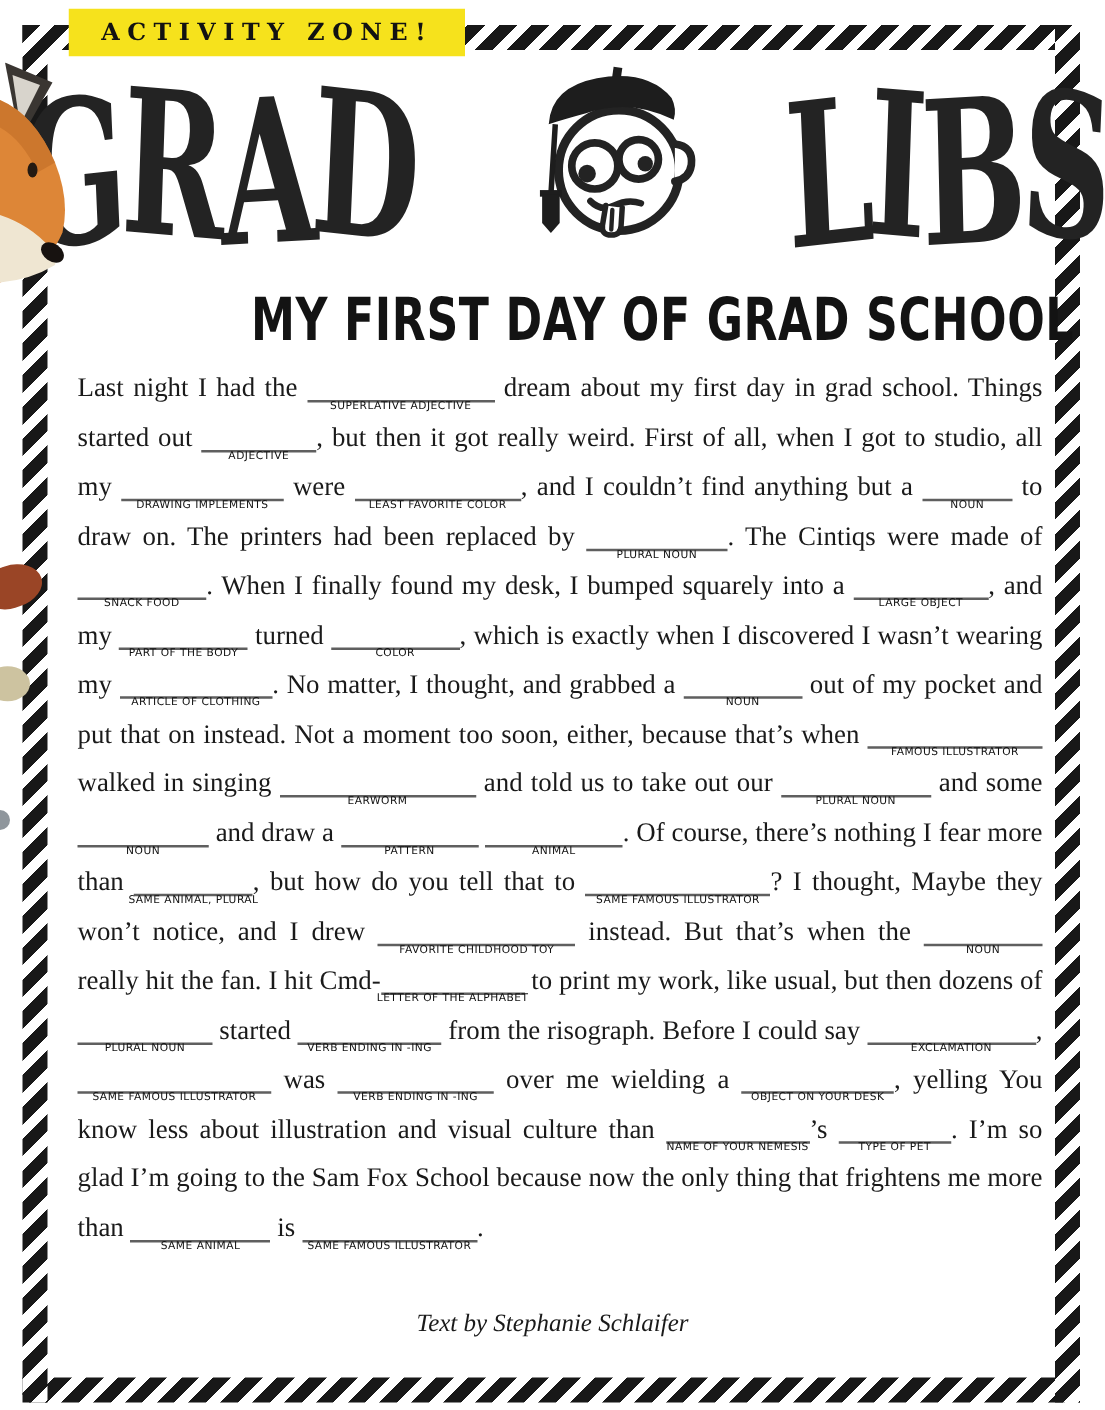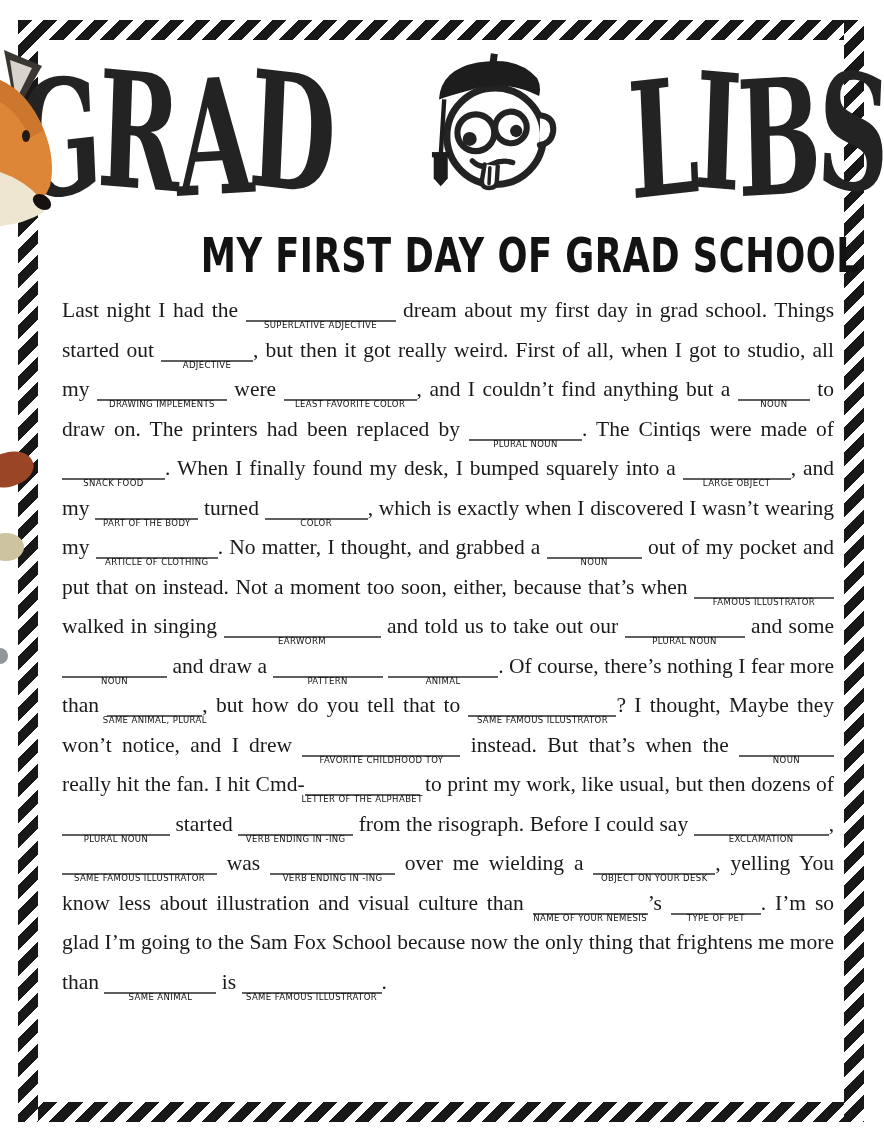--- a/index.html
+++ b/index.html
@@ -80,20 +80,23 @@
 </head>
 <body>
 
 <div id="page">
 
   <div class="stripe top"></div>
   <div class="stripe bottom"></div>
   <div class="stripe left"></div>
   <div class="stripe right"></div>
 
+  <div class="banner" style="background: rgb(246, 226, 28);">
+    <span class="banner-label">ACTIVITY ZONE!</span>
+  </div>
 
   <div class="fox">
     <svg width="68" height="192" viewBox="0 0 68 192">
       <polygon points="4,0 42,16 16,62" fill="#3a3632"></polygon>
       <polygon points="10,10 32,18 16,50" fill="#d8d4cc"></polygon>
       <path d="M0,30 Q28,42 44,80 Q56,110 50,136 Q40,160 12,172 L0,176 Z" fill="#dd8637"></path>
       <path d="M0,30 Q28,42 44,80 L30,88 Q18,62 0,52 Z" fill="#c4702a" opacity="0.7"></path>
       <path d="M0,122 Q24,130 40,148 Q46,154 44,162 Q24,174 0,176 Z" fill="#efe6d2"></path>
       <ellipse cx="42" cy="152" rx="10" ry="7" fill="#171210" transform="rotate(35 42 152)"></ellipse>
       <ellipse cx="26" cy="86" rx="4" ry="6" fill="#241a12"></ellipse>
@@ -123,14 +126,15 @@
     </svg>
     <span class="logo-word"><b>L</b><b>I</b><b>B</b><b>S</b></span>
   </div>
 
   <div class="title">
     <span class="title-inner">MY FIRST DAY OF GRAD SCHOOL</span>
   </div>
 
   <div class="story">Last night I had the <span class="blank" style="width: 150px; border-bottom-color: rgb(95, 95, 95);"><span class="lbl">SUPERLATIVE ADJECTIVE</span></span> dream about my first day in grad school. Things started out <span class="blank" style="width: 92px; border-bottom-color: rgb(95, 95, 95);"><span class="lbl">ADJECTIVE</span></span>, but then it got really weird. First of all, when I got to studio, all my <span class="blank" style="width: 130px; border-bottom-color: rgb(95, 95, 95);"><span class="lbl">DRAWING IMPLEMENTS</span></span> were <span class="blank" style="width: 133px; border-bottom-color: rgb(95, 95, 95);"><span class="lbl">LEAST FAVORITE COLOR</span></span>, and I couldn’t find anything but a <span class="blank" style="width: 72px; border-bottom-color: rgb(95, 95, 95);"><span class="lbl">NOUN</span></span> to draw on. The printers had been replaced by <span class="blank" style="width: 113px; border-bottom-color: rgb(95, 95, 95);"><span class="lbl">PLURAL NOUN</span></span>. The Cintiqs were made of <span class="blank" style="width: 103px; border-bottom-color: rgb(95, 95, 95);"><span class="lbl">SNACK FOOD</span></span>. When I finally found my desk, I bumped squarely into a <span class="blank" style="width: 108px; border-bottom-color: rgb(95, 95, 95);"><span class="lbl">LARGE OBJECT</span></span>, and my <span class="blank" style="width: 103px; border-bottom-color: rgb(95, 95, 95);"><span class="lbl">PART OF THE BODY</span></span> turned <span class="blank" style="width: 103px; border-bottom-color: rgb(95, 95, 95);"><span class="lbl">COLOR</span></span>, which is exactly when I discovered I wasn’t wearing my <span class="blank" style="width: 122px; border-bottom-color: rgb(95, 95, 95);"><span class="lbl">ARTICLE OF CLOTHING</span></span>. No matter, I thought, and grabbed a <span class="blank" style="width: 95px; border-bottom-color: rgb(95, 95, 95);"><span class="lbl">NOUN</span></span> out of my pocket and put that on instead. Not a moment too soon, either, because that’s when <span class="blank" style="width: 140px; border-bottom-color: rgb(95, 95, 95);"><span class="lbl">FAMOUS ILLUSTRATOR</span></span> walked in singing <span class="blank" style="width: 157px; border-bottom-color: rgb(95, 95, 95);"><span class="lbl">EARWORM</span></span> and told us to take out our <span class="blank" style="width: 120px; border-bottom-color: rgb(95, 95, 95);"><span class="lbl">PLURAL NOUN</span></span> and some <span class="blank" style="width: 105px; border-bottom-color: rgb(95, 95, 95);"><span class="lbl">NOUN</span></span> and draw a <span class="blank" style="width: 110px; border-bottom-color: rgb(95, 95, 95);"><span class="lbl">PATTERN</span></span> <span class="blank" style="width: 110px; border-bottom-color: rgb(95, 95, 95);"><span class="lbl">ANIMAL</span></span>. Of course, there’s nothing I fear more than <span class="blank" style="width: 95px; border-bottom-color: rgb(95, 95, 95);"><span class="lbl">SAME ANIMAL, PLURAL</span></span>, but how do you tell that to <span class="blank" style="width: 148px; border-bottom-color: rgb(95, 95, 95);"><span class="lbl">SAME FAMOUS ILLUSTRATOR</span></span>? I thought, Maybe they won’t notice, and I drew <span class="blank" style="width: 158px; border-bottom-color: rgb(95, 95, 95);"><span class="lbl">FAVORITE CHILDHOOD TOY</span></span> instead. But that’s when the <span class="blank" style="width: 95px; border-bottom-color: rgb(95, 95, 95);"><span class="lbl">NOUN</span></span> really hit the fan. I hit Cmd-<span class="blank" style="width: 115px; border-bottom-color: rgb(95, 95, 95);"><span class="lbl">LETTER OF THE ALPHABET</span></span> to print my work, like usual, but then dozens of <span class="blank" style="width: 108px; border-bottom-color: rgb(95, 95, 95);"><span class="lbl">PLURAL NOUN</span></span> started <span class="blank" style="width: 115px; border-bottom-color: rgb(95, 95, 95);"><span class="lbl">VERB ENDING IN -ING</span></span> from the risograph. Before I could say <span class="blank" style="width: 135px; border-bottom-color: rgb(95, 95, 95);"><span class="lbl">EXCLAMATION</span></span>, <span class="blank" style="width: 155px; border-bottom-color: rgb(95, 95, 95);"><span class="lbl">SAME FAMOUS ILLUSTRATOR</span></span> was <span class="blank" style="width: 125px; border-bottom-color: rgb(95, 95, 95);"><span class="lbl">VERB ENDING IN -ING</span></span> over me wielding a <span class="blank" style="width: 122px; border-bottom-color: rgb(95, 95, 95);"><span class="lbl">OBJECT ON YOUR DESK</span></span>, yelling You know less about illustration and visual culture than <span class="blank" style="width: 115px; border-bottom-color: rgb(95, 95, 95);"><span class="lbl">NAME OF YOUR NEMESIS</span></span>’s <span class="blank" style="width: 90px; border-bottom-color: rgb(95, 95, 95);"><span class="lbl">TYPE OF PET</span></span>. I’m so glad I’m going to the Sam Fox School because now the only thing that frightens me more than <span class="blank" style="width: 112px; border-bottom-color: rgb(95, 95, 95);"><span class="lbl">SAME ANIMAL</span></span> is <span class="blank" style="width: 140px; border-bottom-color: rgb(95, 95, 95);"><span class="lbl">SAME FAMOUS ILLUSTRATOR</span></span>.</div>
 
+  <div class="credit">Text by Stephanie Schlaifer</div>
 
 </div>
 
 </body></html>

